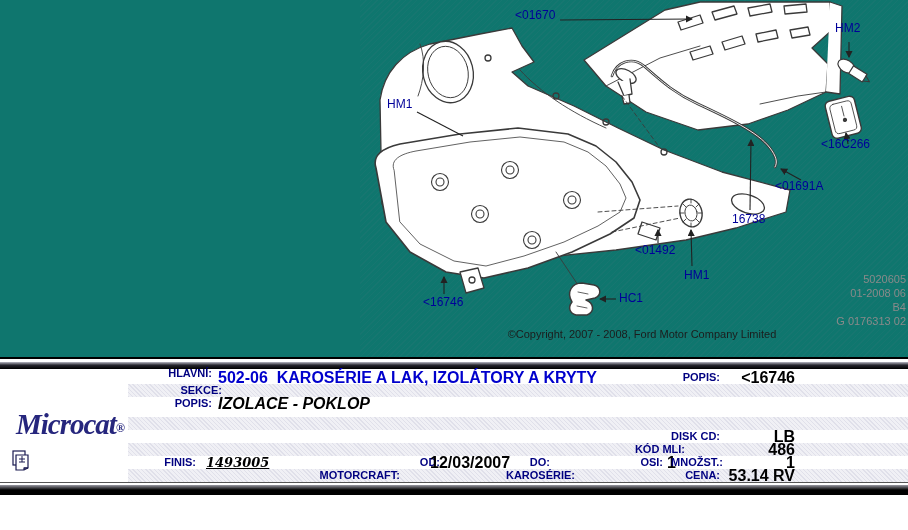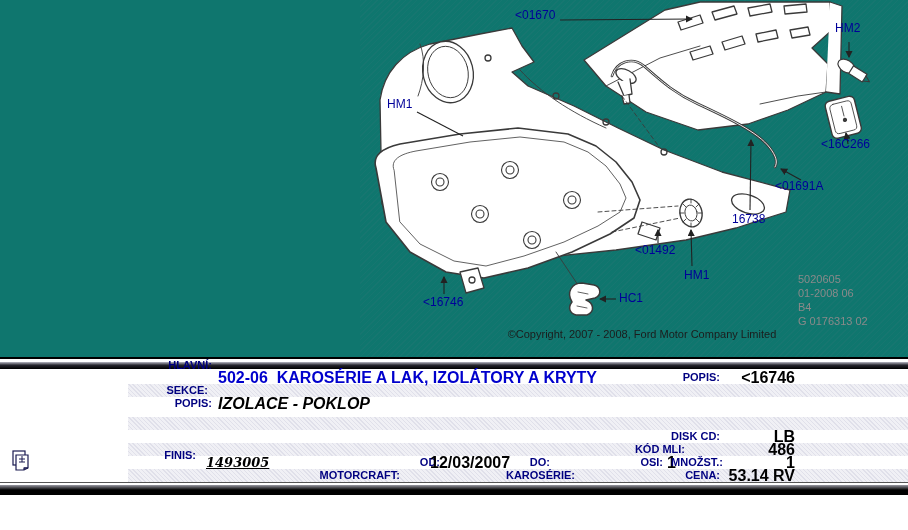--- a/index.html
+++ b/index.html
@@ -2,21 +2,21 @@
 <html><head>
 <meta charset="utf-8">
 <style>
   html,body{margin:0;padding:0;background:#fff;}
   .screen{position:relative;width:908px;height:530px;background:#0f766e;overflow:hidden;
           font-family:"Liberation Sans",sans-serif;}
   
   .diagram{position:absolute;left:360px;top:0;width:548px;height:357px;
            background-image:repeating-linear-gradient(135deg,rgba(120,120,140,.07) 0 1px,transparent 1px 4px);}
   .dl{position:absolute;color:#00009a;font-size:12px;white-space:nowrap;cursor:pointer;}
-  .plate{position:absolute;left:438px;top:272px;width:108px;text-align:left;
+  .plate{position:absolute;left:438px;top:272px;width:108px;text-align:right;
          color:#8a8a8a;font-size:11px;line-height:14px;white-space:nowrap;}
   .copyright{position:absolute;left:132px;top:328px;width:300px;text-align:center;
              color:#1c1c1c;font-size:11px;white-space:nowrap;}
   svg.art{position:absolute;left:0;top:0;}
   
   .bottom{position:absolute;left:0;top:357px;width:908px;height:173px;background:#fff;}
   .rule-top{position:absolute;left:0;top:0;width:908px;height:2px;background:#000;}
   .band-a{position:absolute;left:0;top:5px;width:908px;height:7px;
           background:linear-gradient(#b9b9c4,#26262e 45%,#000);}
   .rule-mid{position:absolute;left:0;top:125px;width:908px;height:1px;background:#555;}
@@ -162,49 +162,50 @@
 
   <div class="bottom">
     <div class="rule-top"></div>
     <div class="band-a"></div>
 
     <div class="hatch" style="top:27px"></div>
     <div class="hatch" style="top:60px"></div>
     <div class="hatch" style="top:86px"></div>
     <div class="hatch" style="top:112px"></div>
 
+    <div class="logo"><span>Microcat</span><span class="reg">®</span></div>
     <svg class="docicon" viewBox="0 0 22 22">
       <g fill="#fff" stroke="#1a1a50" stroke-width="1.2">
         <rect x="3" y="2" width="12" height="14"></rect>
         <path d="M6,6 h12 v13 l-4,2 h-8 Z"></path>
         <path d="M14,19 l4,-0 l0,-0" fill="none"></path>
         <path d="M14,21 l0,-2 l4,0" fill="none"></path>
       </g>
       <g stroke="#1a1a50" stroke-width="1">
         <path d="M9,10 h6 M9,13 h6 M12,7 v6" fill="none"></path>
       </g>
     </svg>
 
-    <div class="lbl" style="left:128px;top:2px;width:84px">HLAVNÍ:</div>
+    <div class="lbl" style="left:128px;top:10px;width:84px">HLAVNÍ:</div>
     <div class="val blue" style="left:218px;top:14px">502-06  KAROSÉRIE A LAK, IZOLÁTORY A KRYTY</div>
     <div class="lbl" style="left:620px;top:14px;width:100px">POPIS:</div>
     <div class="val right" style="left:715px;top:14px;width:80px">&lt;16746</div>
 
-    <div class="lbl" style="left:124px;top:27px;width:84px">SEKCE:</div>
+    <div class="lbl" style="left:138px;top:27px;width:84px">SEKCE:</div>
 
     <div class="lbl" style="left:128px;top:40px;width:84px">POPIS:</div>
     <div class="val ital" style="left:218px;top:40px">IZOLACE - POKLOP</div>
 
     <div class="lbl" style="left:600px;top:73px;width:120px">DISK CD:</div>
     <div class="val right" style="left:715px;top:73px;width:80px">LB</div>
 
     <div class="lbl" style="left:565px;top:86px;width:120px">KÓD MLI:</div>
     <div class="val right" style="left:715px;top:86px;width:80px">486</div>
 
-    <div class="lbl" style="left:128px;top:92px;width:68px">FINIS:</div>
+    <div class="lbl" style="left:128px;top:99px;width:68px">FINIS:</div>
     <div class="val finisv" style="left:206px;top:99px">1493005</div>
     <div class="lbl" style="left:366px;top:99px;width:74px">OD:</div>
     <div class="val" style="left:430px;top:99px">12/03/2007</div>
     <div class="lbl" style="left:505px;top:99px;width:45px">DO:</div>
     <div class="lbl" style="left:610px;top:99px;width:53px">OSI:</div>
     <div class="val" style="left:667px;top:99px">1</div>
     <div class="lbl" style="left:660px;top:99px;width:63px">MNOŽST.:</div>
     <div class="val right" style="left:715px;top:99px;width:80px">1</div>
 
     <div class="lbl" style="left:280px;top:112px;width:120px">MOTORCRAFT:</div>

